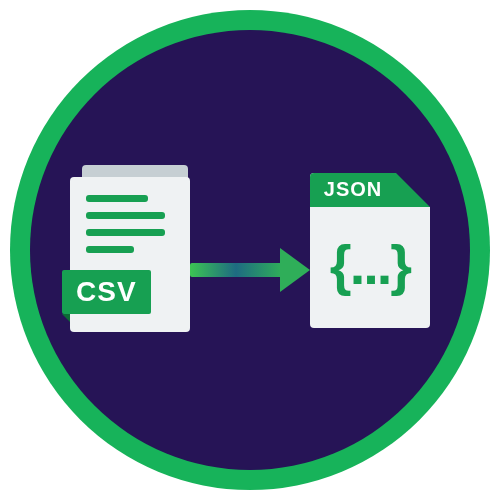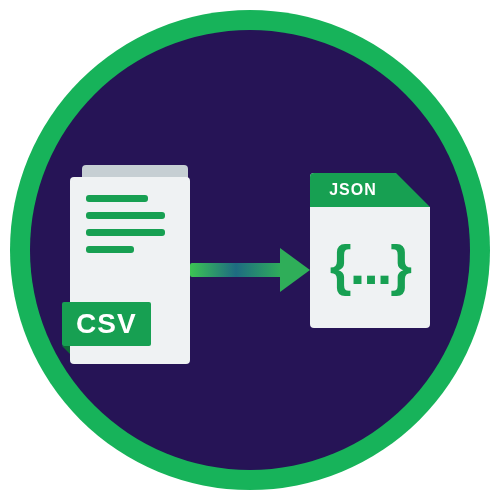--- a/index.html
+++ b/index.html
@@ -53,21 +53,21 @@
       width: 106px;
       height: 140px;
       background: #c6cfd3;
       border-radius: 4px;
     }
     .csv-page-front {
       position: absolute;
       top: 12px;
       left: 0;
       width: 120px;
-      height: 187px;
+      height: 155px;
       background: #eff2f3;
       border-radius: 4px;
       padding: 18px 16px;
     }
     .csv-line {
       height: 7px;
       background: #17a052;
       border-radius: 3px;
       margin-bottom: 10px;
     }
@@ -148,21 +148,21 @@
     }
     .json-label {
       position: absolute;
       top: 0;
       left: 0;
       right: 34px;
       height: 34px;
       background: #17a052;
       color: #ffffff;
       font-weight: 900;
-      font-size: 16px;
+      font-size: 20px;
       display: flex;
       align-items: center;
       justify-content: center;
       letter-spacing: 1px;
       border-top-left-radius: 4px;
     }
     .json-braces {
       position: absolute;
       top: 55%;
       left: 50%;

